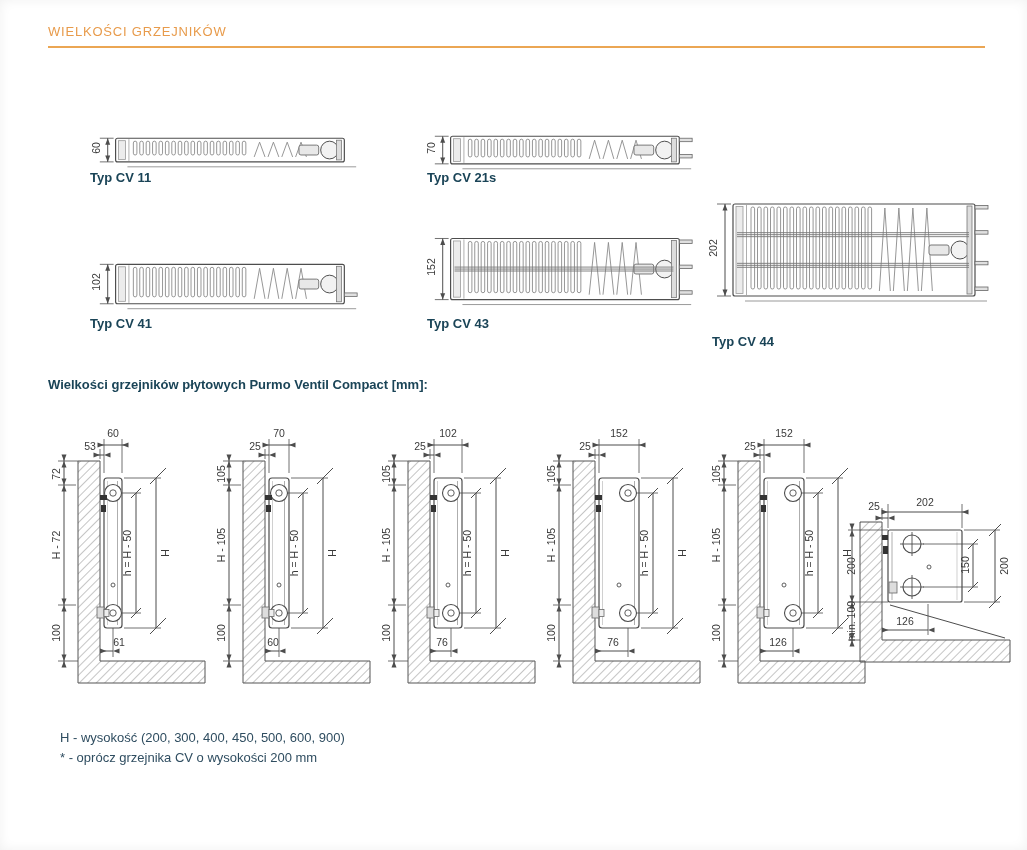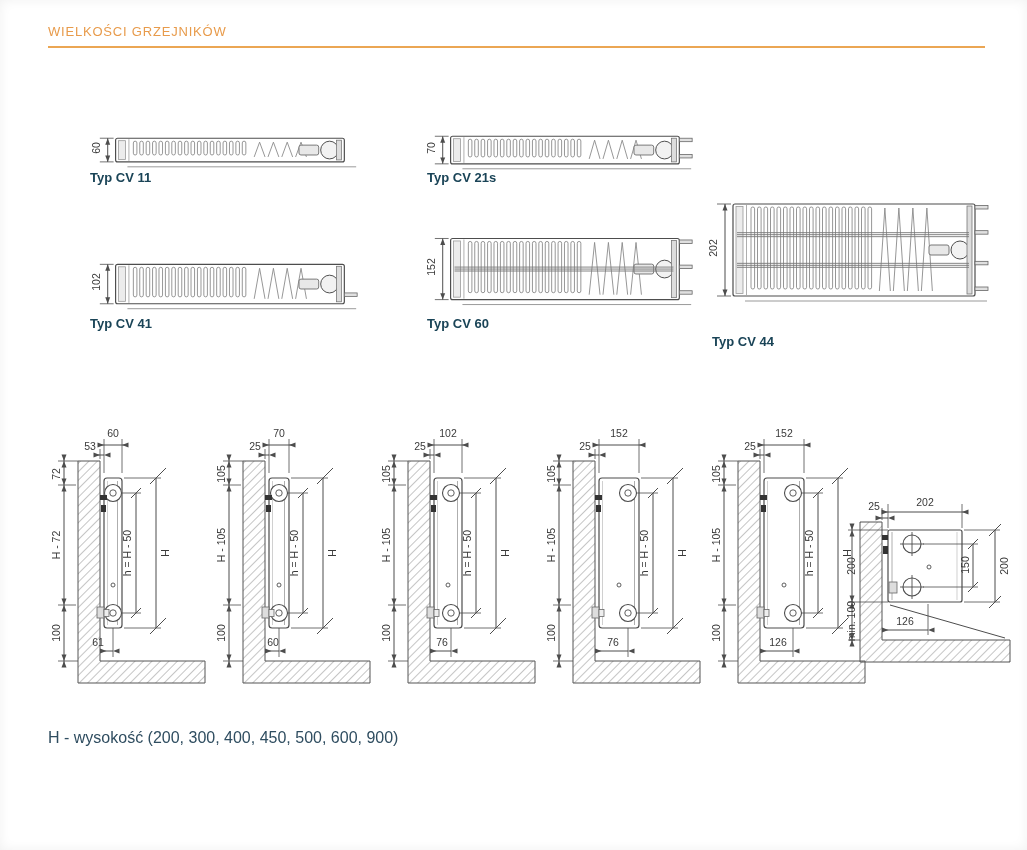--- a/index.html
+++ b/index.html
@@ -6,21 +6,21 @@
   .page{position:relative;width:1027px;height:850px;background:#ffffff;overflow:hidden;
         font-family:"Liberation Sans", sans-serif;box-shadow:inset 0 0 12px rgba(0,0,0,.06);}
   .title{position:absolute;left:48px;top:24px;font-size:13px;letter-spacing:.8px;color:#e89b4b;}
   .title-rule{position:absolute;left:48px;top:46px;width:937px;border-top:2px solid #eba653;}
   .typ{position:absolute;font-size:13px;font-weight:bold;color:#1a4457;white-space:nowrap;}
   .sect-h{position:absolute;left:48px;top:377px;font-size:13px;font-weight:bold;color:#1a4457;}
   .dim{position:absolute;font-size:10.5px;color:#3a3a3a;white-space:nowrap;
        transform:translate(-50%,-50%);}
   .dim.v{transform:translate(-50%,-50%) rotate(-90deg);}
   .plan,.cs,.side{position:absolute;}
-  .footer{position:absolute;left:48px;top:728px;color:#2f4d60;font-size:16px;line-height:19.5px;}
+  .footer{position:absolute;left:60px;top:728px;color:#2f4d60;font-size:13px;line-height:19.5px;}
   .footer span{display:block;white-space:nowrap;}
   svg{display:block;}
 </style>
 </head>
 <body>
 
 <div class="page">
 
   <div class="title">WIELKOŚCI GRZEJNIKÓW</div>
   <div class="title-rule"></div>
@@ -189,21 +189,21 @@
         <line x1="32" y1="31" x2="254" y2="31" stroke="#777" stroke-width="0.9"></line>
         <line x1="32" y1="33" x2="254" y2="33" stroke="#777" stroke-width="0.9"></line>
         <line x1="32" y1="35" x2="254" y2="35" stroke="#777" stroke-width="0.9"></line>
         <line x1="40" y1="69" x2="272" y2="69" stroke="#999" stroke-width="1"></line>
         <rect x="260" y="3.5" width="13" height="3.5" fill="#e0e0e0" stroke="#666" stroke-width="0.8"></rect>
         <rect x="260" y="29" width="13" height="3.5" fill="#e0e0e0" stroke="#666" stroke-width="0.8"></rect>
         <rect x="260" y="55" width="13" height="3.5" fill="#e0e0e0" stroke="#666" stroke-width="0.8"></rect>
       </svg>
     <span class="dim v" style="left:8px;top:33px">152</span>
   </div>
-  <span class="typ" style="left:427px;top:316px">Typ CV 60</span>
+  <span class="typ" style="left:427px;top:316px">Typ CV 43</span>
 
   <div class="plan" style="left:705px;top:200px">
     <svg width="294" height="108" viewBox="0 0 294 104">
         <line x1="12" y1="2" x2="26" y2="2" stroke="#4d4d4d" stroke-width="0.8"></line>
         <line x1="12" y1="94" x2="26" y2="94" stroke="#4d4d4d" stroke-width="0.8"></line>
         <line x1="20" y1="2" x2="20" y2="94" stroke="#4d4d4d" stroke-width="1"></line>
         <polygon points="20,2 17.5,8.5 22.5,8.5" fill="#4d4d4d"></polygon>
         <polygon points="20,94 17.5,87.5 22.5,87.5" fill="#4d4d4d"></polygon>
         <rect x="28" y="2" width="242" height="92" rx="2" fill="#fff" stroke="#4d4d4d" stroke-width="1.2"></rect>
         <rect x="31" y="4.5" width="7" height="87" fill="#ececec" stroke="#999" stroke-width="0.8"></rect>
@@ -243,20 +243,21 @@
         <line x1="40" y1="99" x2="282" y2="99" stroke="#999" stroke-width="1"></line>
         <rect x="270" y="3.5" width="13" height="3.5" fill="#e0e0e0" stroke="#666" stroke-width="0.8"></rect>
         <rect x="270" y="28.666666666666668" width="13" height="3.5" fill="#e0e0e0" stroke="#666" stroke-width="0.8"></rect>
         <rect x="270" y="59.333333333333336" width="13" height="3.5" fill="#e0e0e0" stroke="#666" stroke-width="0.8"></rect>
         <rect x="270" y="85" width="13" height="3.5" fill="#e0e0e0" stroke="#666" stroke-width="0.8"></rect>
       </svg>
     <span class="dim v" style="left:8px;top:48px">202</span>
   </div>
   <span class="typ" style="left:712px;top:334px">Typ CV 44</span>
 
+  <div class="sect-h">Wielkości grzejników płytowych Purmo Ventil Compact [mm]:</div>
 
   <div class="cs" style="left:50px;top:423px">
     <svg width="165" height="267" viewBox="0 0 165 267">
         <defs>
           <pattern id="h0" patternUnits="userSpaceOnUse" width="6" height="6" patternTransform="rotate(45)">
             <line x1="0" y1="0" x2="0" y2="6" stroke="#8b8b8b" stroke-width="1"></line>
           </pattern>
         </defs>
         <path d="M28,38 L50,38 L50,238 L155,238 L155,260 L28,260 Z" fill="url(#h0)" stroke="#555" stroke-width="1"></path>
         <rect x="54" y="55" width="18" height="150" rx="3" fill="#fff" stroke="#4d4d4d" stroke-width="1.2"></rect>
@@ -308,21 +309,21 @@
         <polygon points="56.5,228 50,225.5 50,230.5" fill="#4d4d4d"></polygon>
         <polygon points="63,228 69.5,225.5 69.5,230.5" fill="#4d4d4d"></polygon>
       </svg>
     <span class="dim" style="left:63px;top:10px">60</span>
     <span class="dim" style="left:40px;top:23px">53</span>
     <span class="dim v" style="left:6px;top:51px">72</span>
     <span class="dim v" style="left:6px;top:122px">H - 72</span>
     <span class="dim v" style="left:6px;top:210px">100</span>
     <span class="dim v" style="left:77px;top:130px">h = H - 50</span>
     <span class="dim v" style="left:115px;top:130px">H</span>
-    <span class="dim" style="left:48px;top:219px">61</span>
+    <span class="dim" style="left:69px;top:219px">61</span>
   </div>
 
   <div class="cs" style="left:215px;top:423px">
     <svg width="165" height="267" viewBox="0 0 165 267">
         <defs>
           <pattern id="h1" patternUnits="userSpaceOnUse" width="6" height="6" patternTransform="rotate(45)">
             <line x1="0" y1="0" x2="0" y2="6" stroke="#8b8b8b" stroke-width="1"></line>
           </pattern>
         </defs>
         <path d="M28,38 L50,38 L50,238 L155,238 L155,260 L28,260 Z" fill="url(#h1)" stroke="#555" stroke-width="1"></path>
@@ -646,15 +647,16 @@
     <span class="dim" style="left:29px;top:54px">25</span>
     <span class="dim v" style="left:6px;top:114px">200</span>
     <span class="dim v" style="left:6px;top:169px">min. 100</span>
     <span class="dim v" style="left:120px;top:113px">150</span>
     <span class="dim v" style="left:159px;top:114px">200</span>
     <span class="dim" style="left:60px;top:169px">126</span>
   </div>
 
   <div class="footer">
     <span>H - wysokość (200, 300, 400, 450, 500, 600, 900)</span>
+    <span>* - oprócz grzejnika CV o wysokości 200 mm</span>
   </div>
 
 </div>
 
 </body></html>

